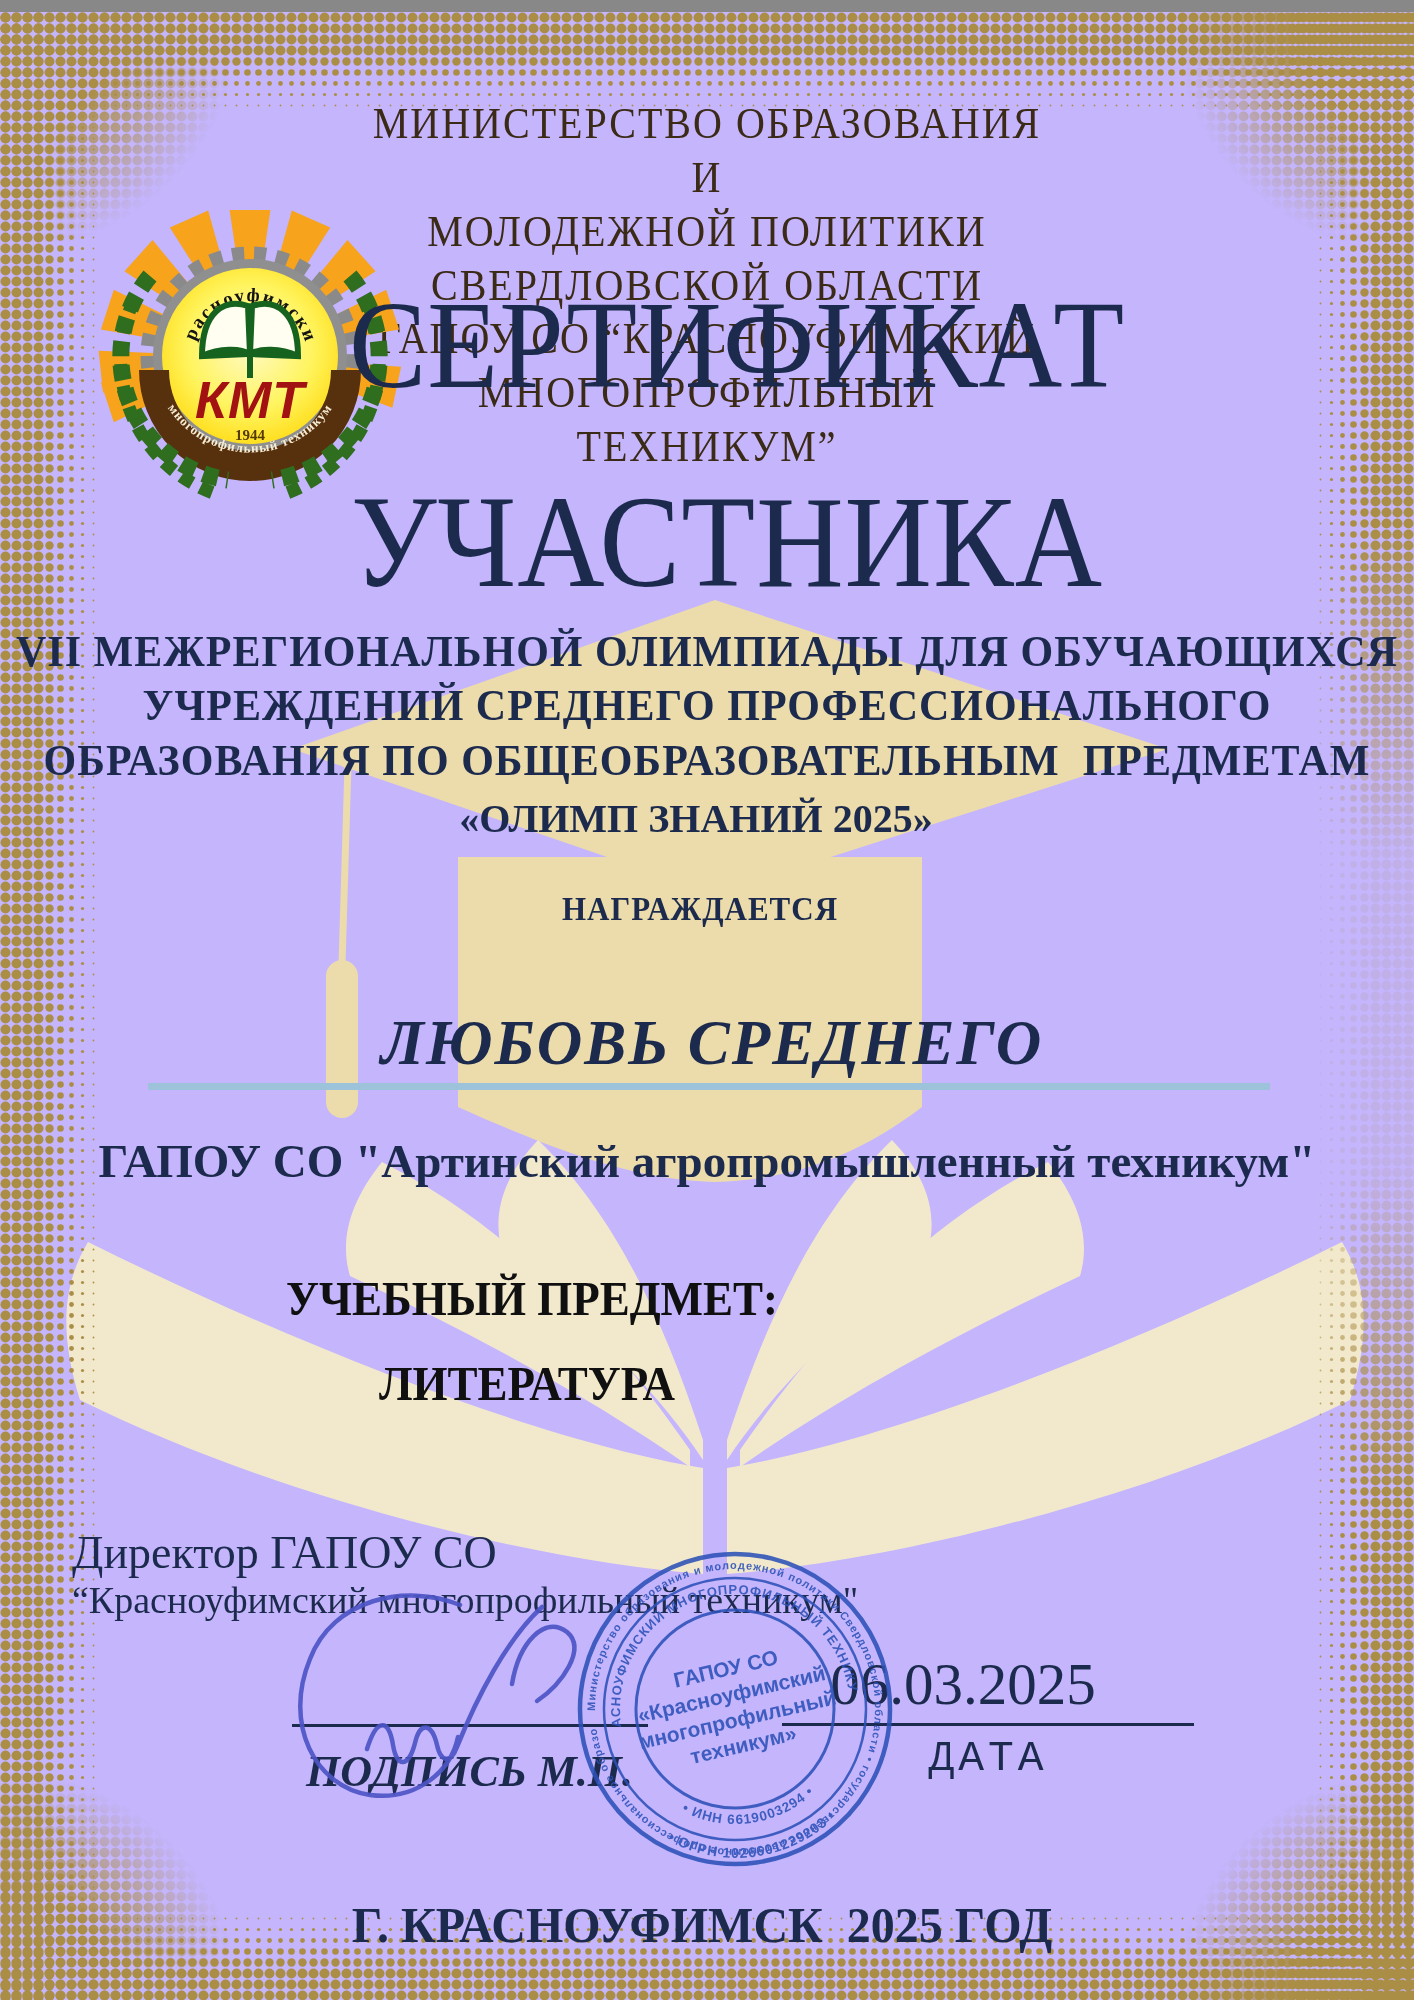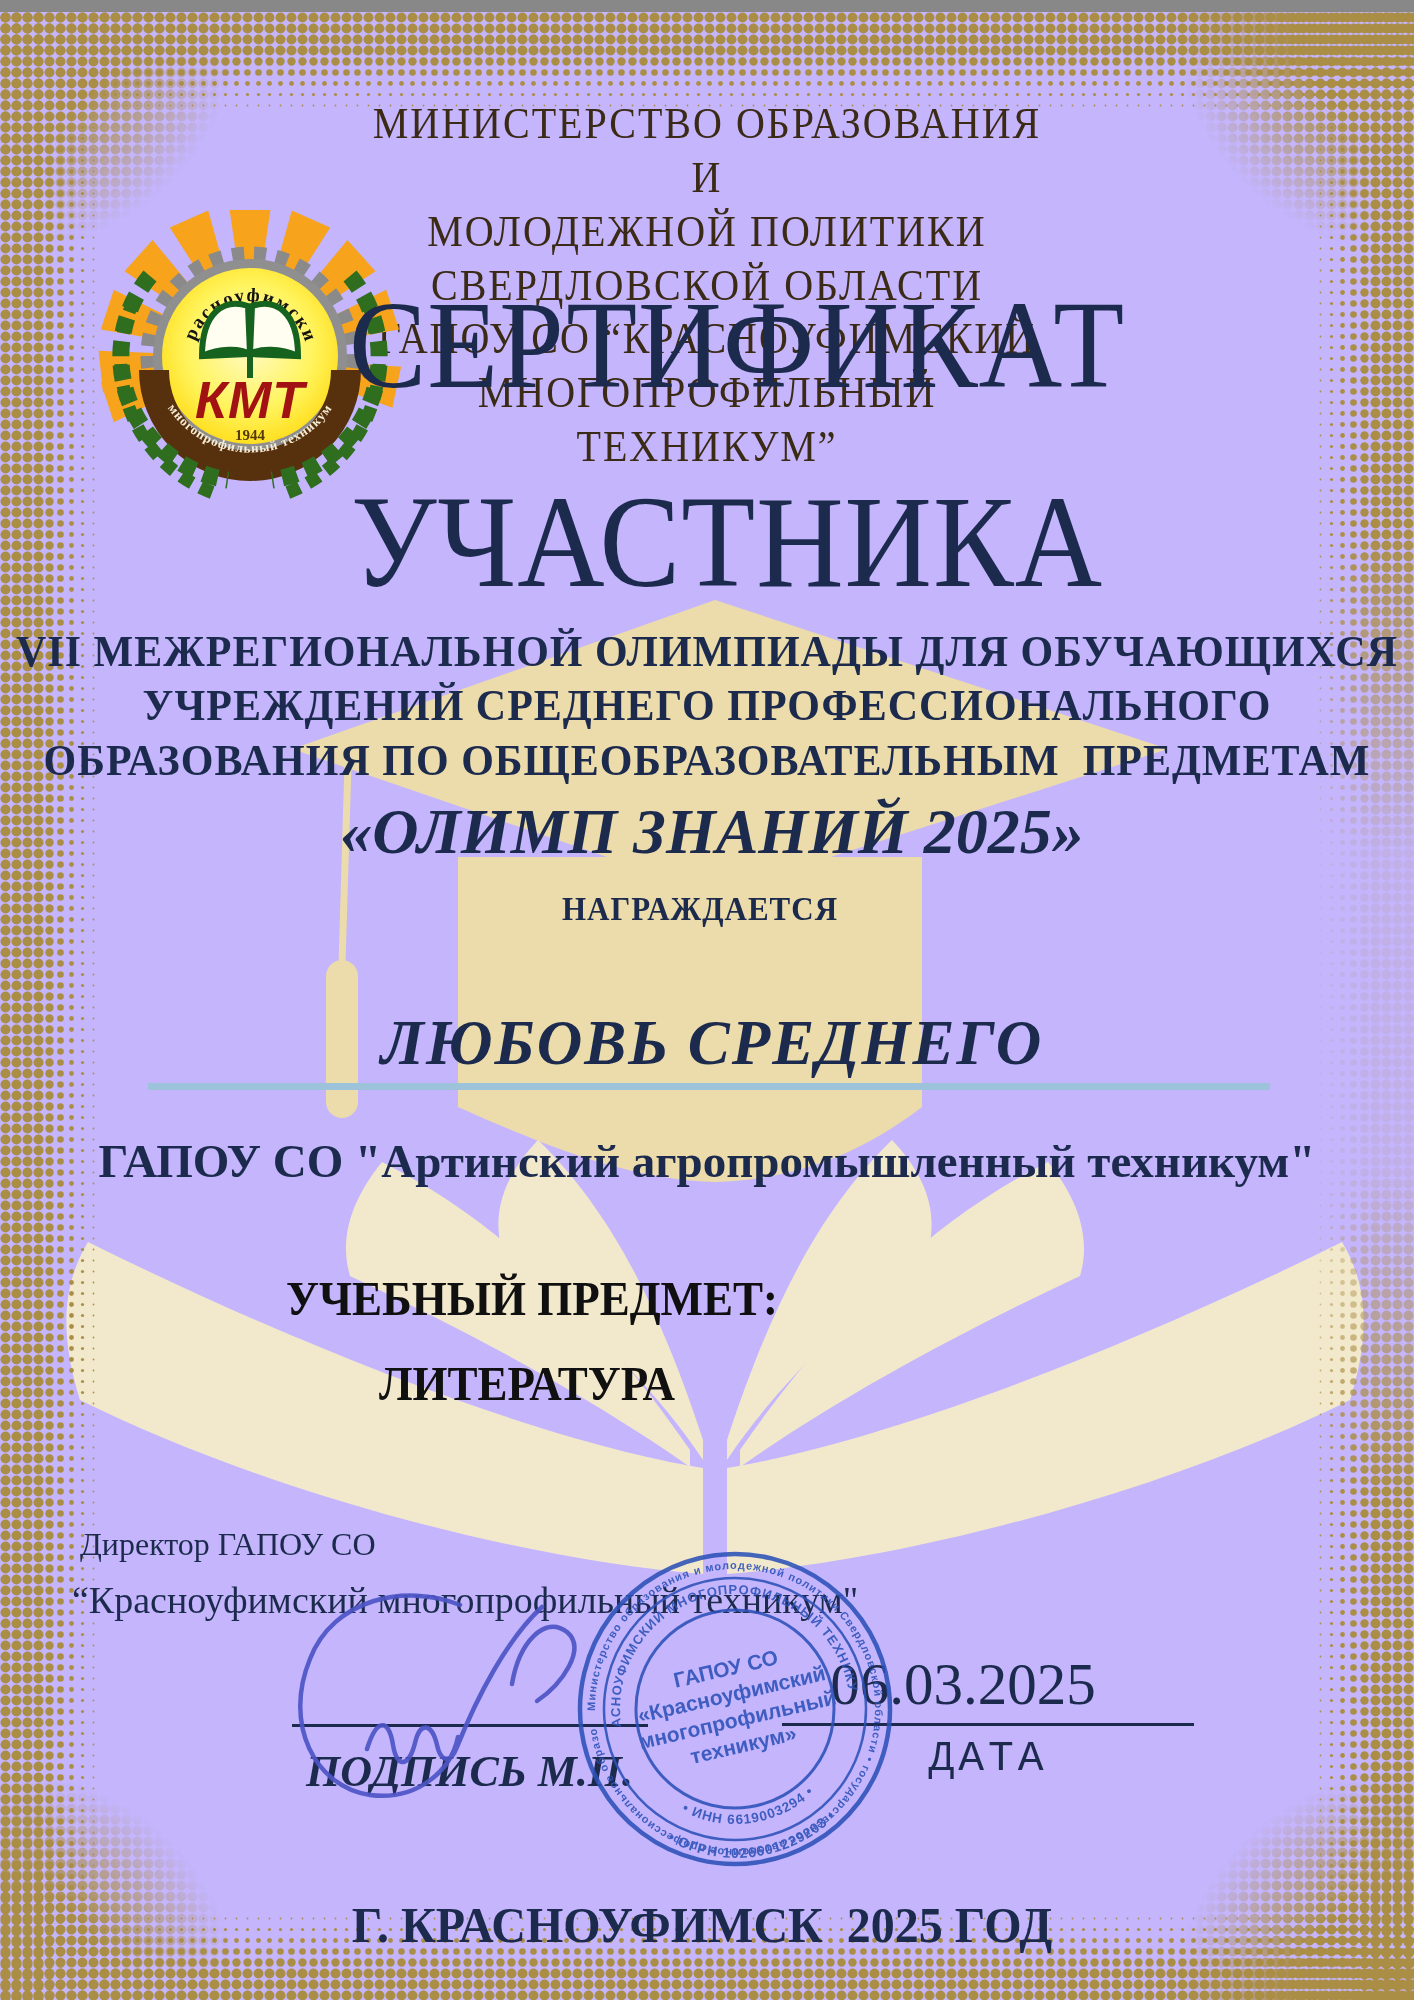--- a/index.html
+++ b/index.html
@@ -9,32 +9,32 @@
   .z1{z-index:1}.z2{z-index:2}.z3{z-index:3}.z4{z-index:4}
   .center{transform:translateX(-50%);}
   .navy{color:#1c2b4d;}
   .pre{white-space:pre;}
   .header-block{left:707px;top:84px;text-align:center;color:#3a2a16;font-size:40px;
     line-height:49px;letter-spacing:2px;transform:translateX(-50%) scaleY(1.10);transform-origin:50% 0;}
   .big-title{font-size:116px;letter-spacing:1px;transform:translateX(-50%) scaleY(1.08);
     transform-origin:50% 0;white-space:nowrap;}
   .subtitle-block{left:707px;top:612px;text-align:center;font-size:42px;line-height:51px;
     letter-spacing:1px;font-weight:600;transform:translateX(-50%) scaleY(1.07);transform-origin:50% 0;}
-  .event-name{left:712px;top:783px;font-size:64px;font-weight:bold;font-style:italic;white-space:nowrap;}
+  .event-name{left:696px;top:783px;font-size:40px;font-weight:bold;white-space:nowrap;}
   .award-label{left:700px;top:877px;font-size:31px;font-weight:bold;letter-spacing:1px;
     transform:translateX(-50%) scaleY(1.10);transform-origin:50% 0;}
   .recipient-name{left:712px;top:995px;font-size:63px;font-weight:bold;font-style:italic;
     letter-spacing:2px;white-space:nowrap;}
   .divider{left:148px;top:1071px;width:1122px;height:7px;background:#9dc3da;}
   .org-line{left:707px;top:1122px;font-size:47px;font-weight:bold;white-space:nowrap;}
   .subject-label{left:532px;top:1260px;font-size:45px;color:#101010;font-weight:600;
     transform:translateX(-50%) scaleY(1.06);transform-origin:50% 0;white-space:nowrap;}
   .subject-value{left:527px;top:1345px;font-size:45px;color:#101010;font-weight:600;
     transform:translateX(-50%) scaleY(1.06);transform-origin:50% 0;}
-  .dir1{left:80px;top:1514px;font-size:32px;}
+  .dir1{left:72px;top:1514px;font-size:46px;}
   .dir2{left:72px;top:1566px;font-size:38px;}
   .signer{left:100px;top:1674px;font-size:44px;font-style:italic;font-weight:600;}
   .sig-underline{left:292px;top:1712px;width:356px;height:3px;background:#1c2b4d;}
   .podpis{left:306px;top:1734px;font-size:44px;font-style:italic;font-weight:600;}
   .date-value{left:963px;top:1638px;font-size:59px;white-space:nowrap;text-align:right;}
   .date-underline{left:782px;top:1711px;width:412px;height:3px;background:#1c2b4d;}
   .date-label{left:988px;top:1722px;font-size:43px;letter-spacing:4px;font-family:Liberation Mono, monospace;}
   .footer-line{left:702px;top:1884px;font-size:48px;font-weight:bold;white-space:pre;
     transform:translateX(-50%) scaleY(1.05);transform-origin:50% 0;}
   .corner{position:absolute;z-index:2;}

